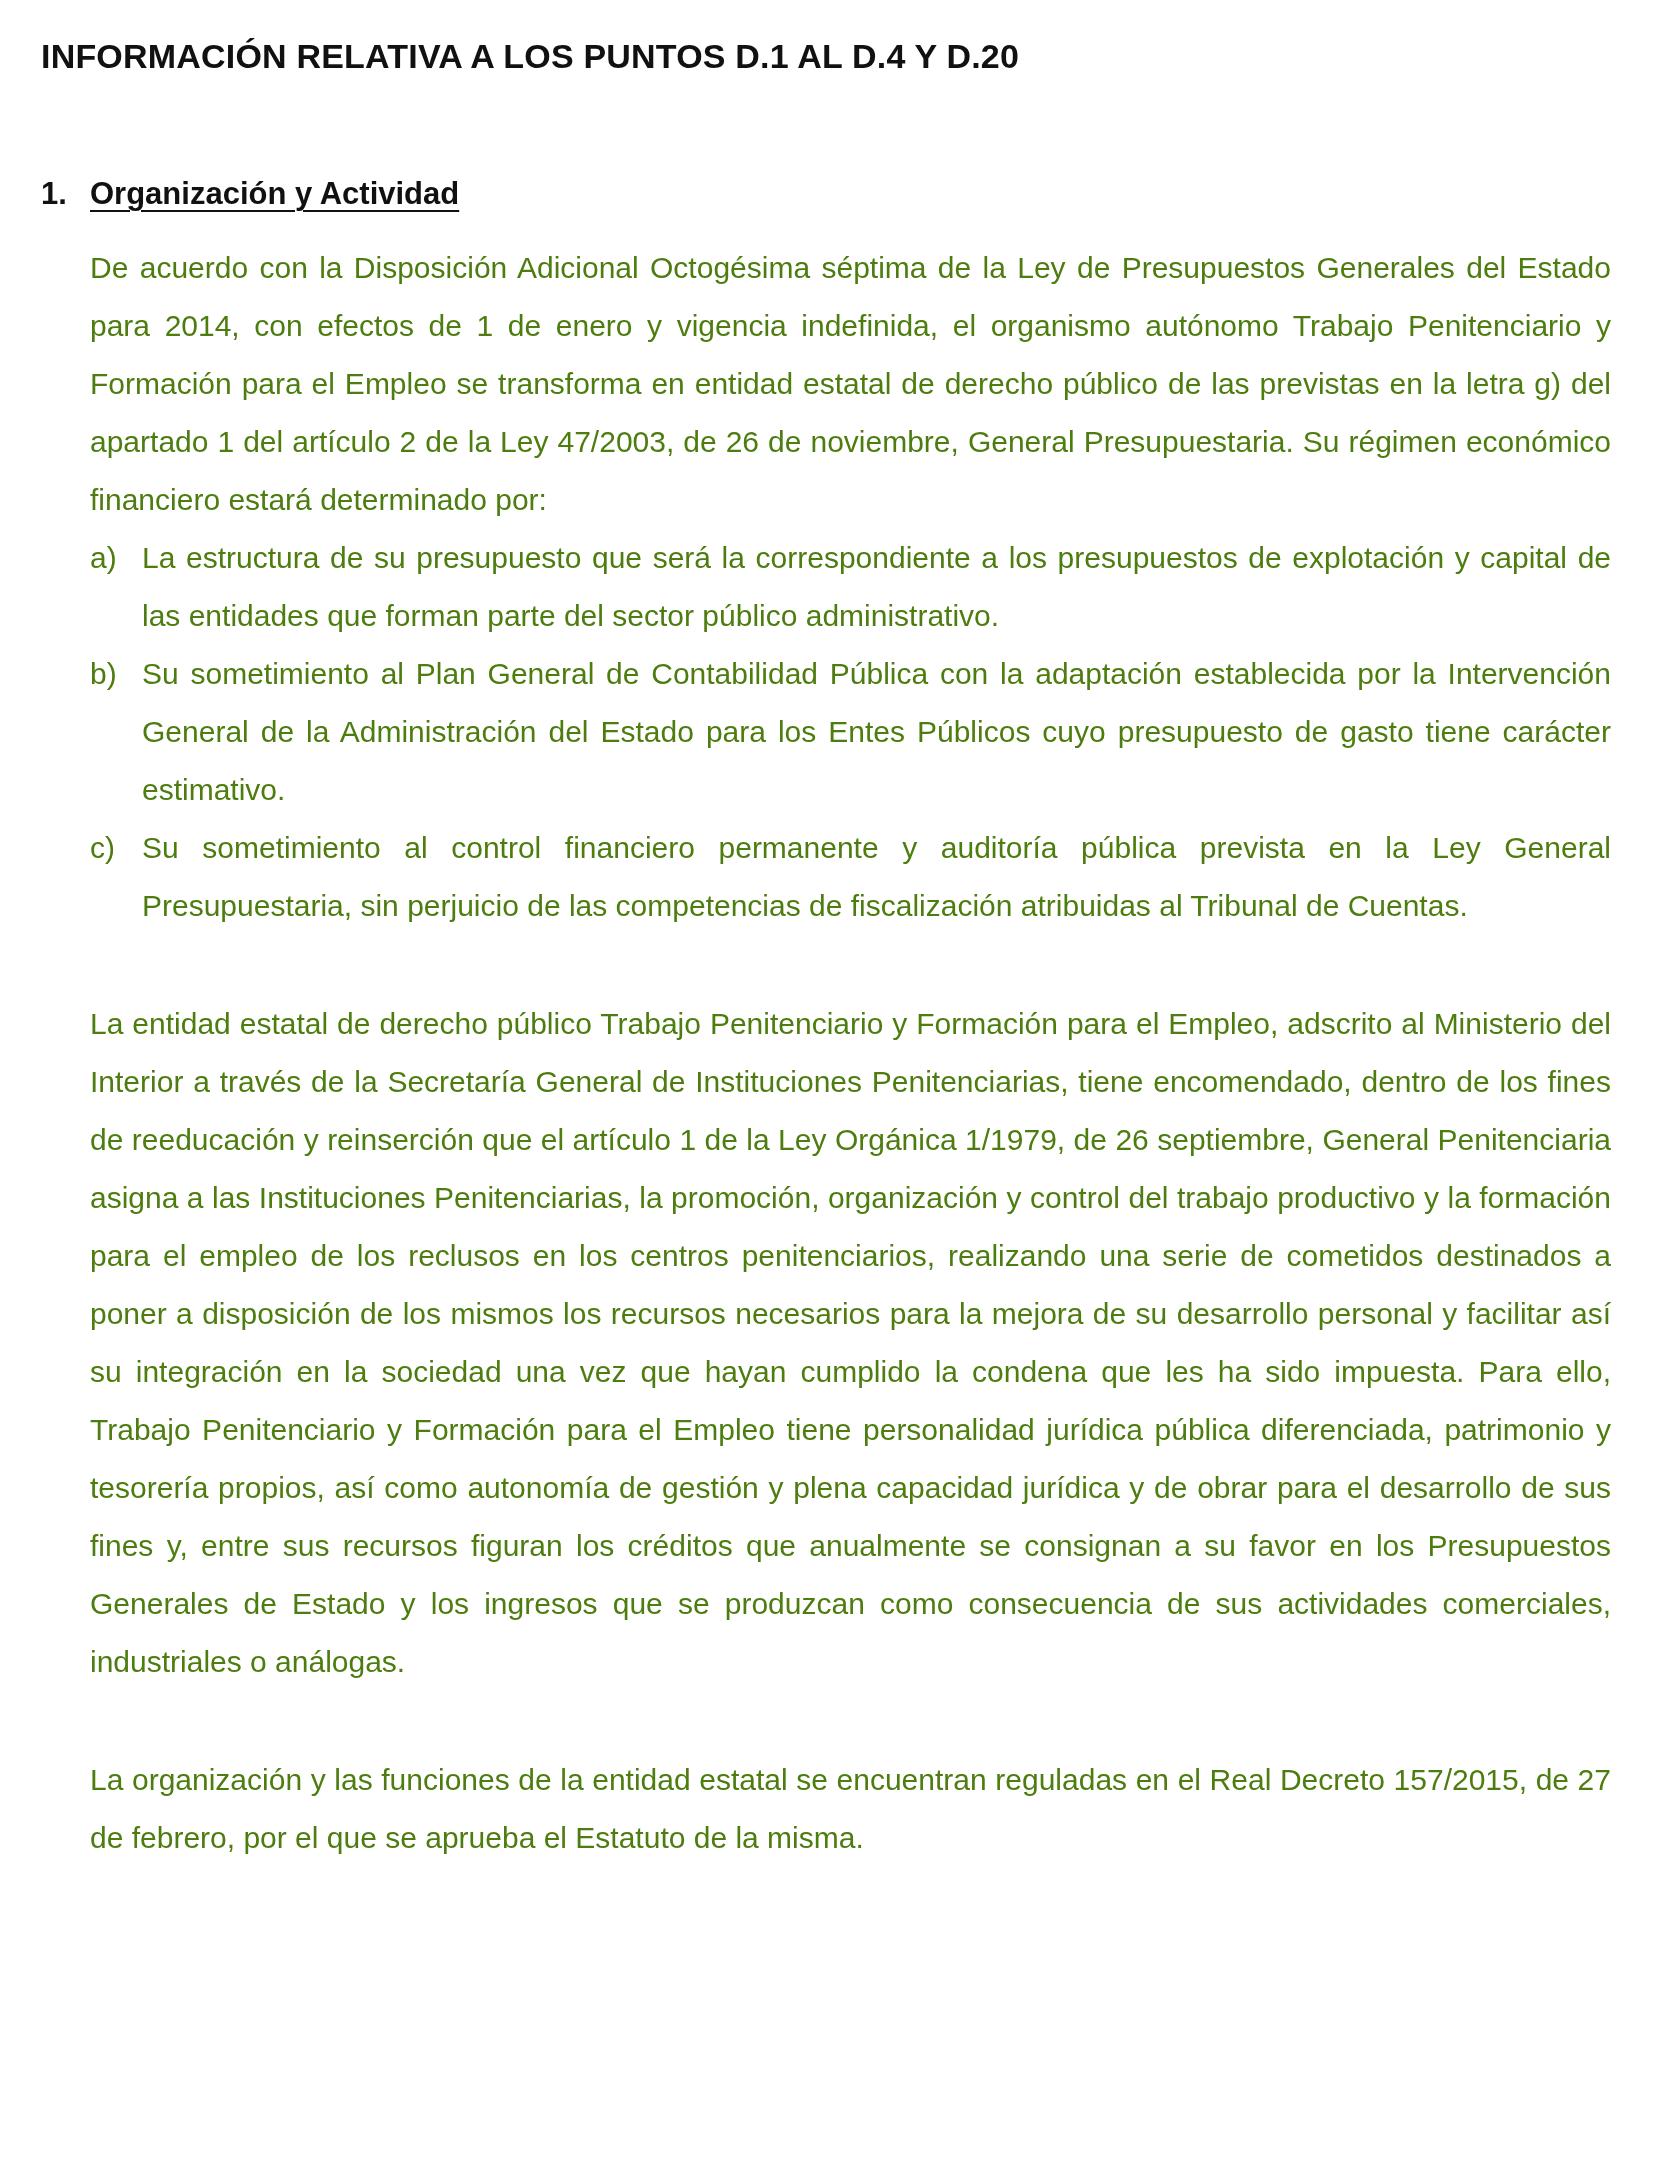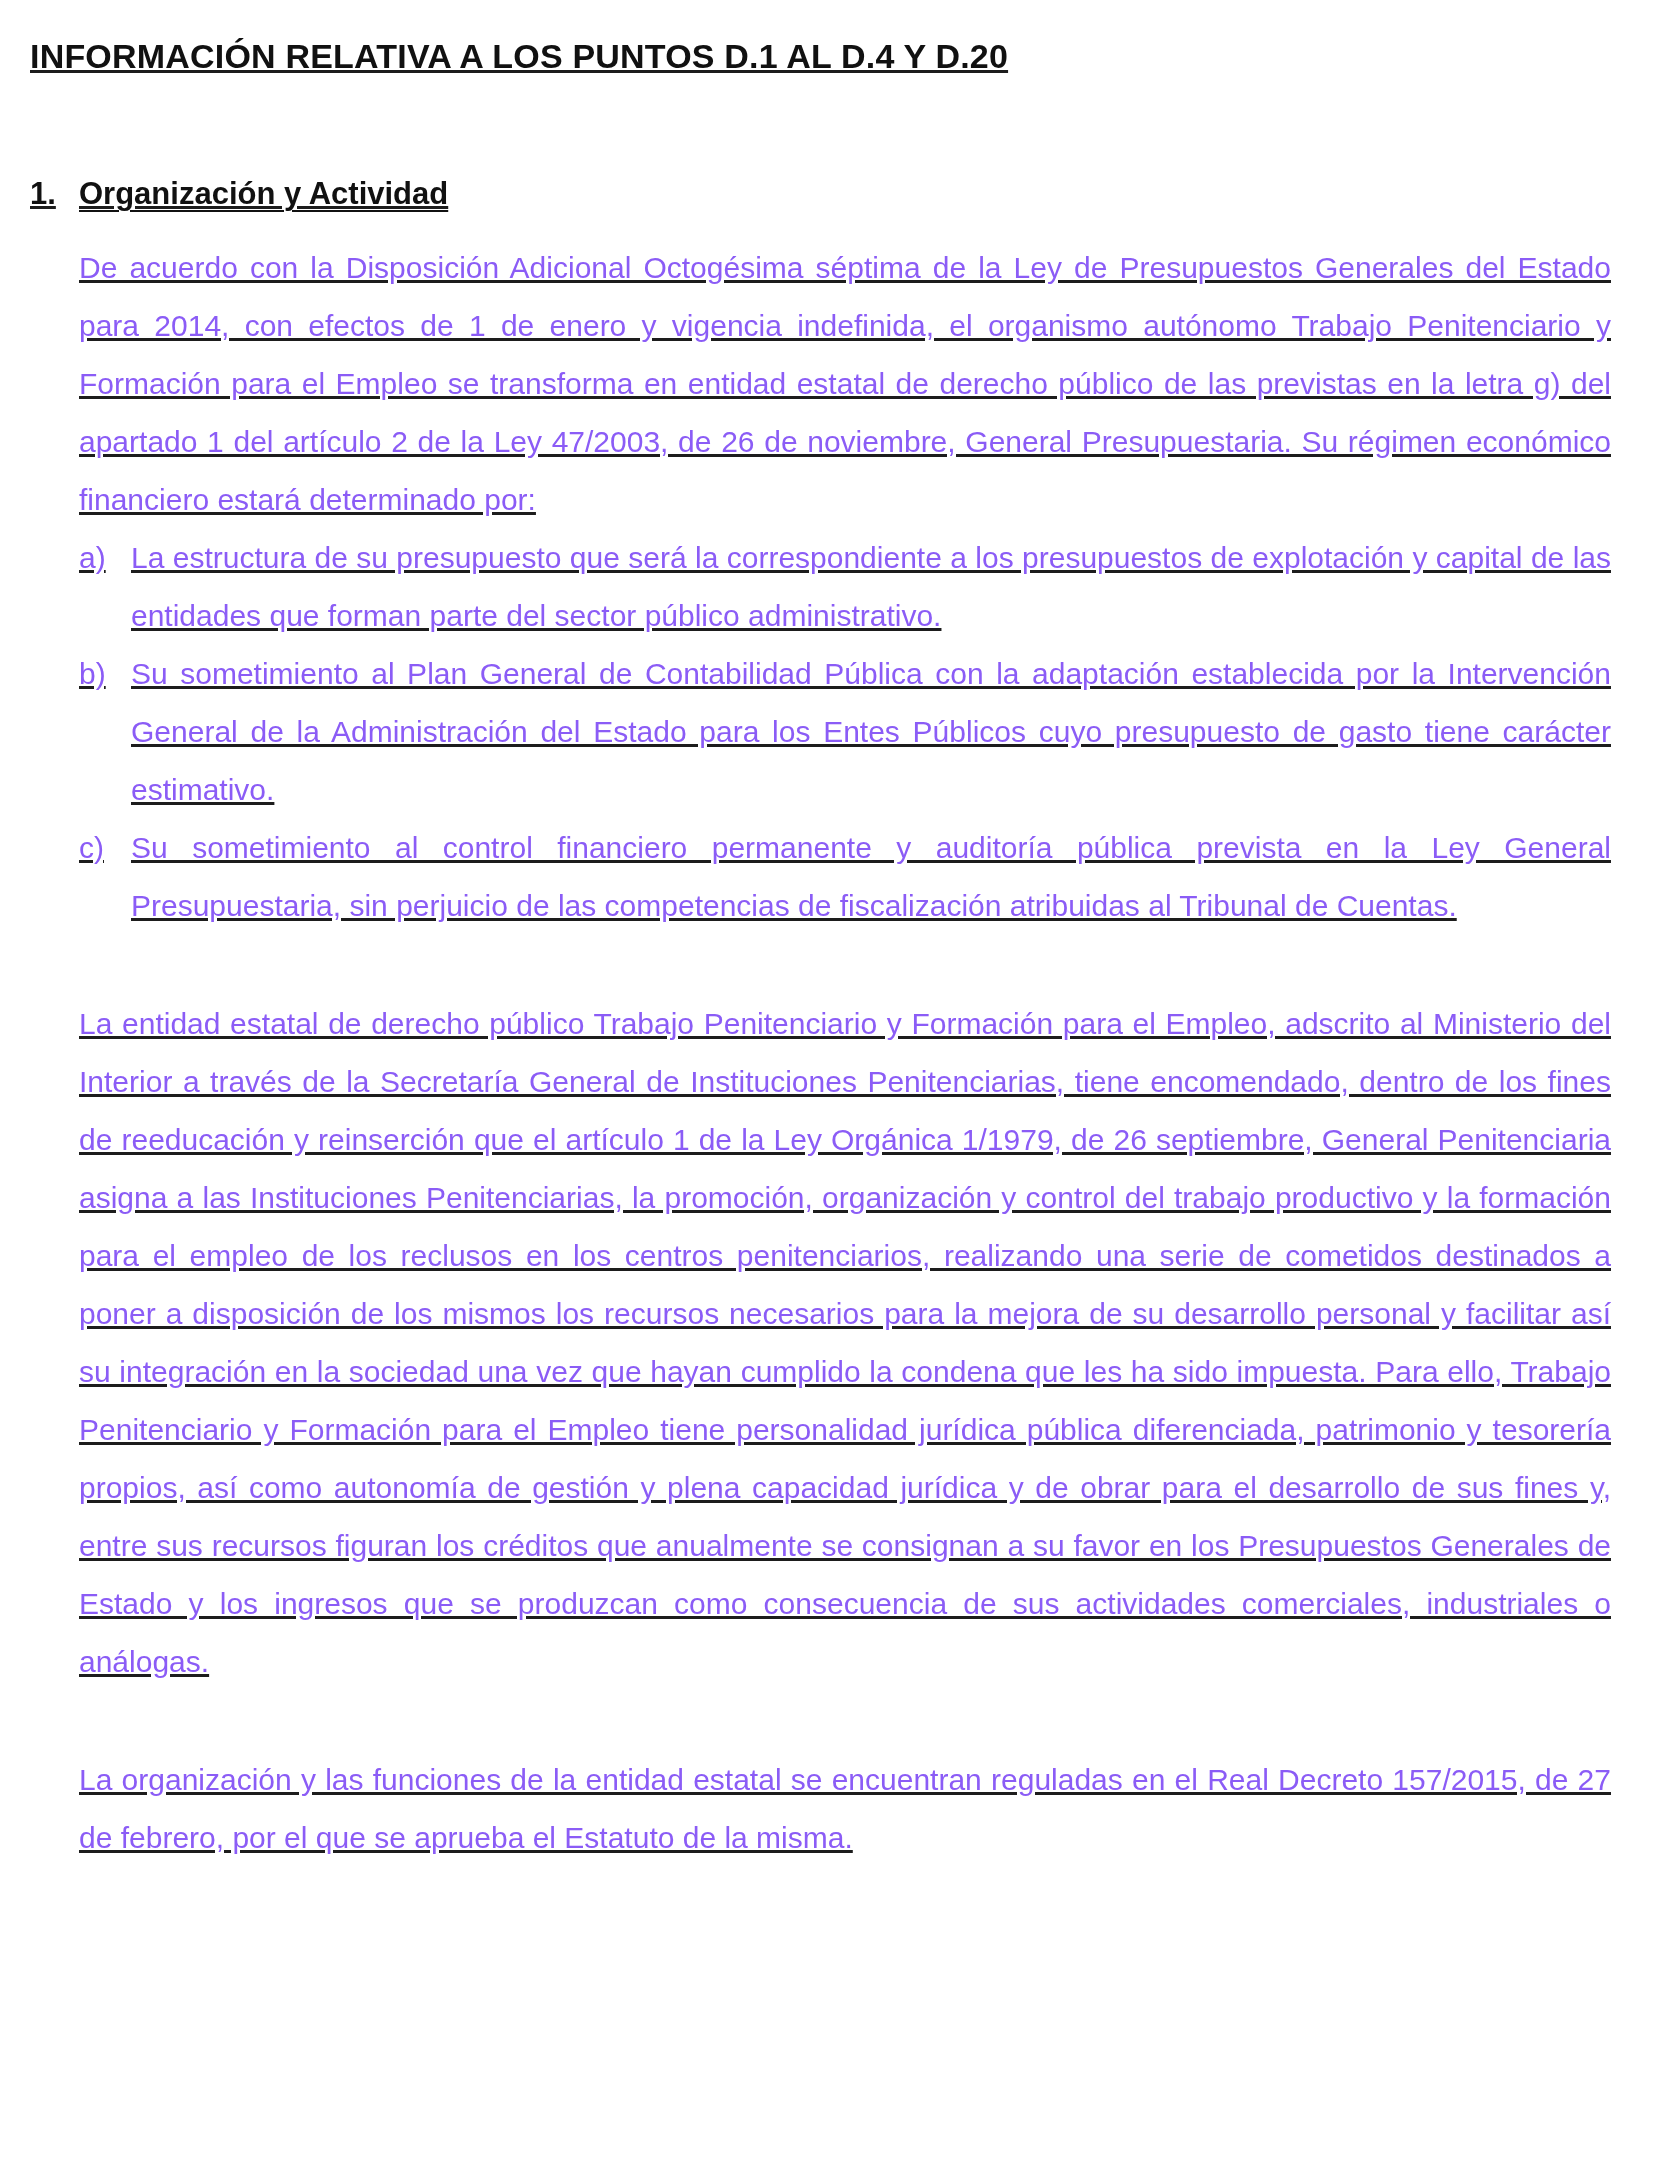--- a/index.html
+++ b/index.html
@@ -5,23 +5,22 @@
   * { margin: 0; padding: 0; box-sizing: border-box; }
   html, body { background: #ffffff; }
   body { display: flex; justify-content: center; }
 
   .page {
     width: 1672px;
     height: 2183px;
     background: #ffffff;
     color: #1d1d1d;
     font-family: "Liberation Sans", "DejaVu Sans", sans-serif;
-    padding: 36px 61px 31px 30px;
+    padding: 36px 61px 31px 41px;
     overflow: hidden;
-    text-decoration: underline;
   }
 
   .doc-title {
     font-size: 34px;
     font-weight: bold;
     color: #111111;
     letter-spacing: 0.2px;
     line-height: 1.2;
   }
 
@@ -42,21 +41,21 @@
     text-decoration: underline;
     text-underline-offset: 6.3px;
     text-decoration-thickness: 2.4px;
   }
 
   .content {
     margin-left: 49px;
     margin-top: 27px;
     font-size: 30px;
     line-height: 58px;
-    color: #8b5cf6;
+    color: #4d7c0f;
   }
 
   p.body {
     text-align: justify;
   }
 
   .list {
     margin-top: 0;
   }
 

